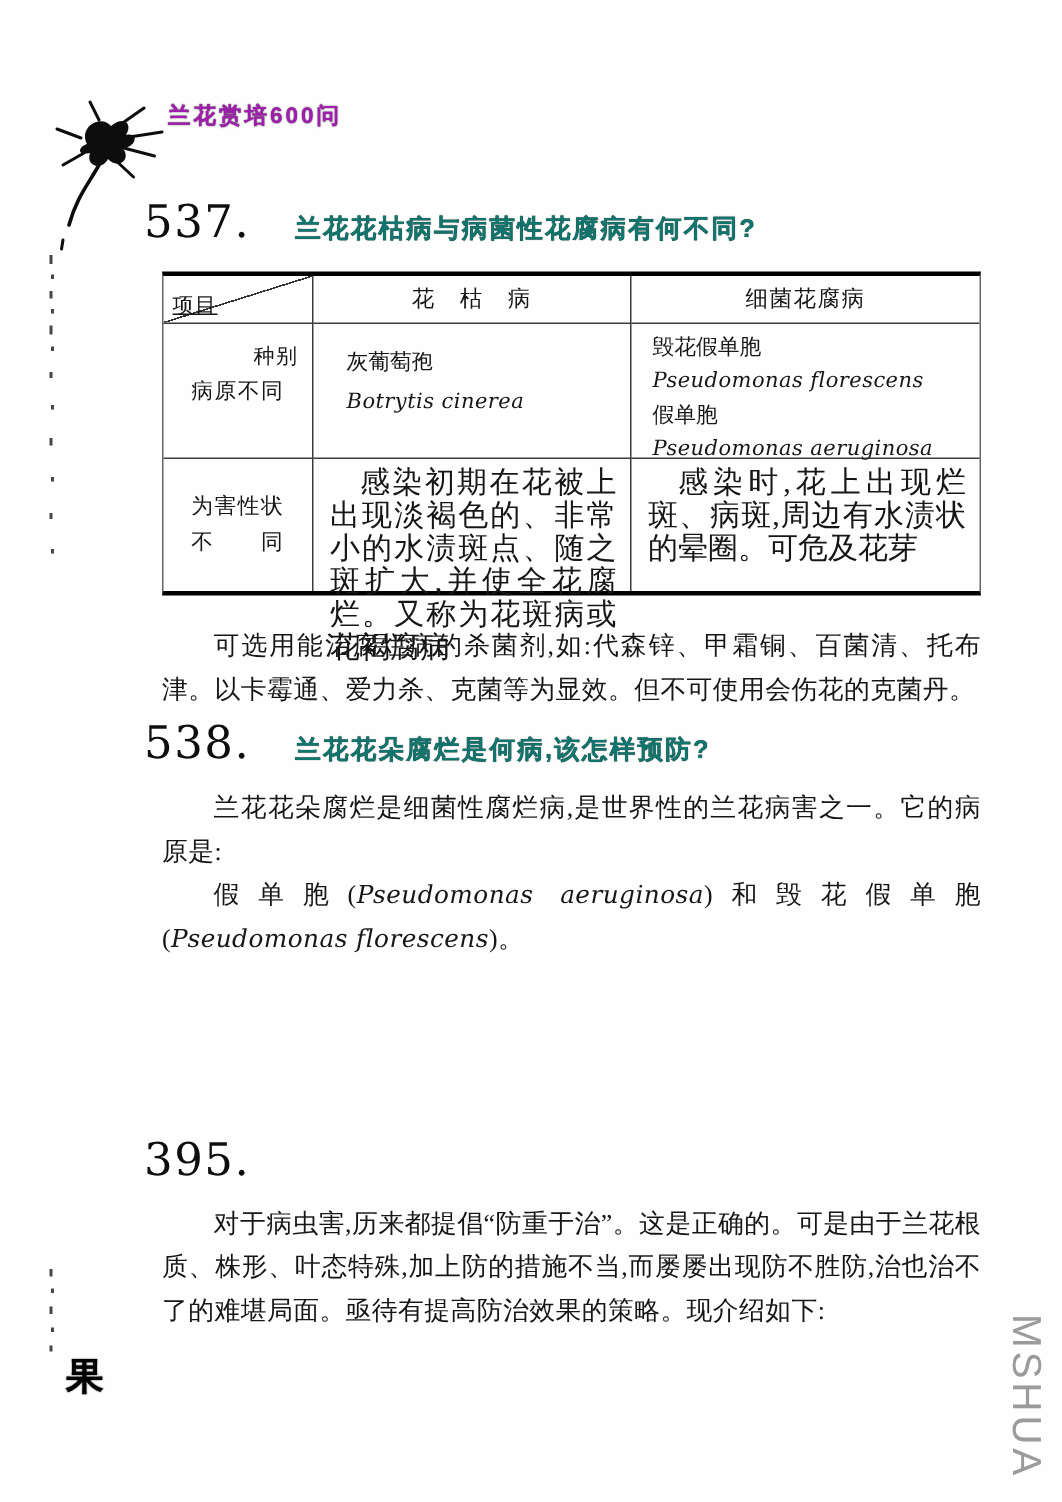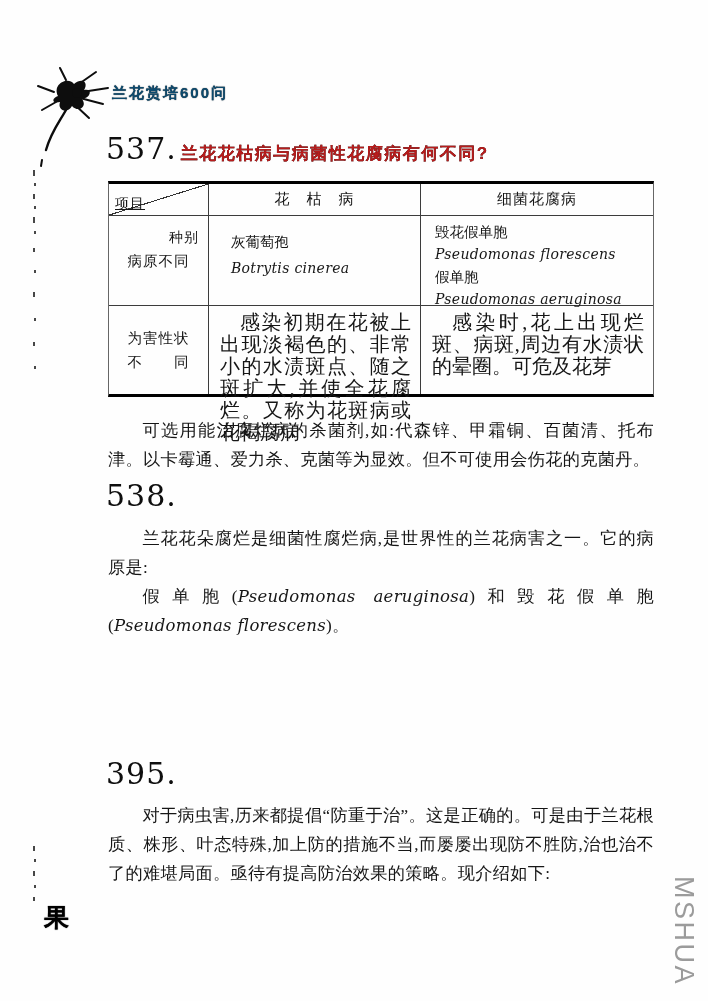--- a/index.html
+++ b/index.html
@@ -3,41 +3,41 @@
 <meta charset="utf-8">
 <style>
   html,body{margin:0;padding:0;background:#ffffff;}
   .page{
     position:relative;width:708px;height:1001px;margin:0 auto;
     background:#fefefe;color:#1b1b1b;overflow:hidden;
     font-family:"Liberation Serif",serif;
   }
   
   .running-head{
-    position:absolute;left:112px;top:84px;
+    position:absolute;left:112px;top:68px;
     font-family:"Liberation Sans",sans-serif;font-weight:700;
-    font-size:15px;letter-spacing:2px;color:#0c4a6e;
+    font-size:15px;letter-spacing:2px;color:#a21caf;
     text-shadow:0 0 1px #222;
   }
   
   .ornament{position:absolute;left:30px;top:66px;}
   
   .dashes b{position:absolute;display:block;width:2px;background:#474747;}
   
   .qhead{
-    position:absolute;left:106px;display:flex;align-items:baseline;gap:4px;
+    position:absolute;left:96px;display:flex;align-items:baseline;gap:30px;
     white-space:nowrap;
   }
   .qnum{
     font-family:"DejaVu Serif",serif;font-size:30px;font-weight:400;
     letter-spacing:1px;color:#0e0e0e;
   }
   .qtitle{
     font-family:"Liberation Sans",sans-serif;font-weight:700;
-    font-size:17px;letter-spacing:1.5px;color:#b91c1c;
+    font-size:17px;letter-spacing:1.5px;color:#0f766e;
     text-shadow:0 0 0.6px #000;
     text-align:right;
   }
   
   .qtable{
     position:absolute;left:108px;top:181px;
     display:grid;grid-template-columns:100px 212px 232px;
     grid-template-rows:32px 90px 88px;
     border-top:3px solid #000;border-bottom:3px solid #000;
     border-left:1px solid #666;border-right:1px solid #666;
@@ -156,20 +156,21 @@
     <div class="cell cellpara last-row">感染初期在花被上出现淡褐色的、非常小的水渍斑点、随之斑扩大,并使全花腐烂。又称为花斑病或花褐腐病</div>
     <div class="cell cellpara last-col last-row">感染时,花上出现烂斑、病斑,周边有水渍状的晕圈。可危及花芽</div>
   </div>
 
   <div class="body-block" style="top:416px">
     <p>可选用能治腐烂病的杀菌剂,如:代森锌、甲霜铜、百菌清、托布津。以卡霉通、爱力杀、克菌等为显效。但不可使用会伤花的克菌丹。</p>
   </div>
 
   <div class="qhead" style="top:478px">
     <span class="qnum">538.</span>
+    <span class="qtitle">兰花花朵腐烂是何病,该怎样预防?</span>
   </div>
 
   <div class="body-block" style="top:524px">
     <p>兰花花朵腐烂是细菌性腐烂病,是世界性的兰花病害之一。它的病原是:</p>
     <p><span>假单胞(</span><i>Pseudomonas aeruginosa</i><span>)和毁花假单胞(</span><i>Pseudomonas florescens</i><span>)。</span></p>
   </div>
 
   <div class="qhead" style="top:756px">
     <span class="qnum">395.</span>
   </div>

